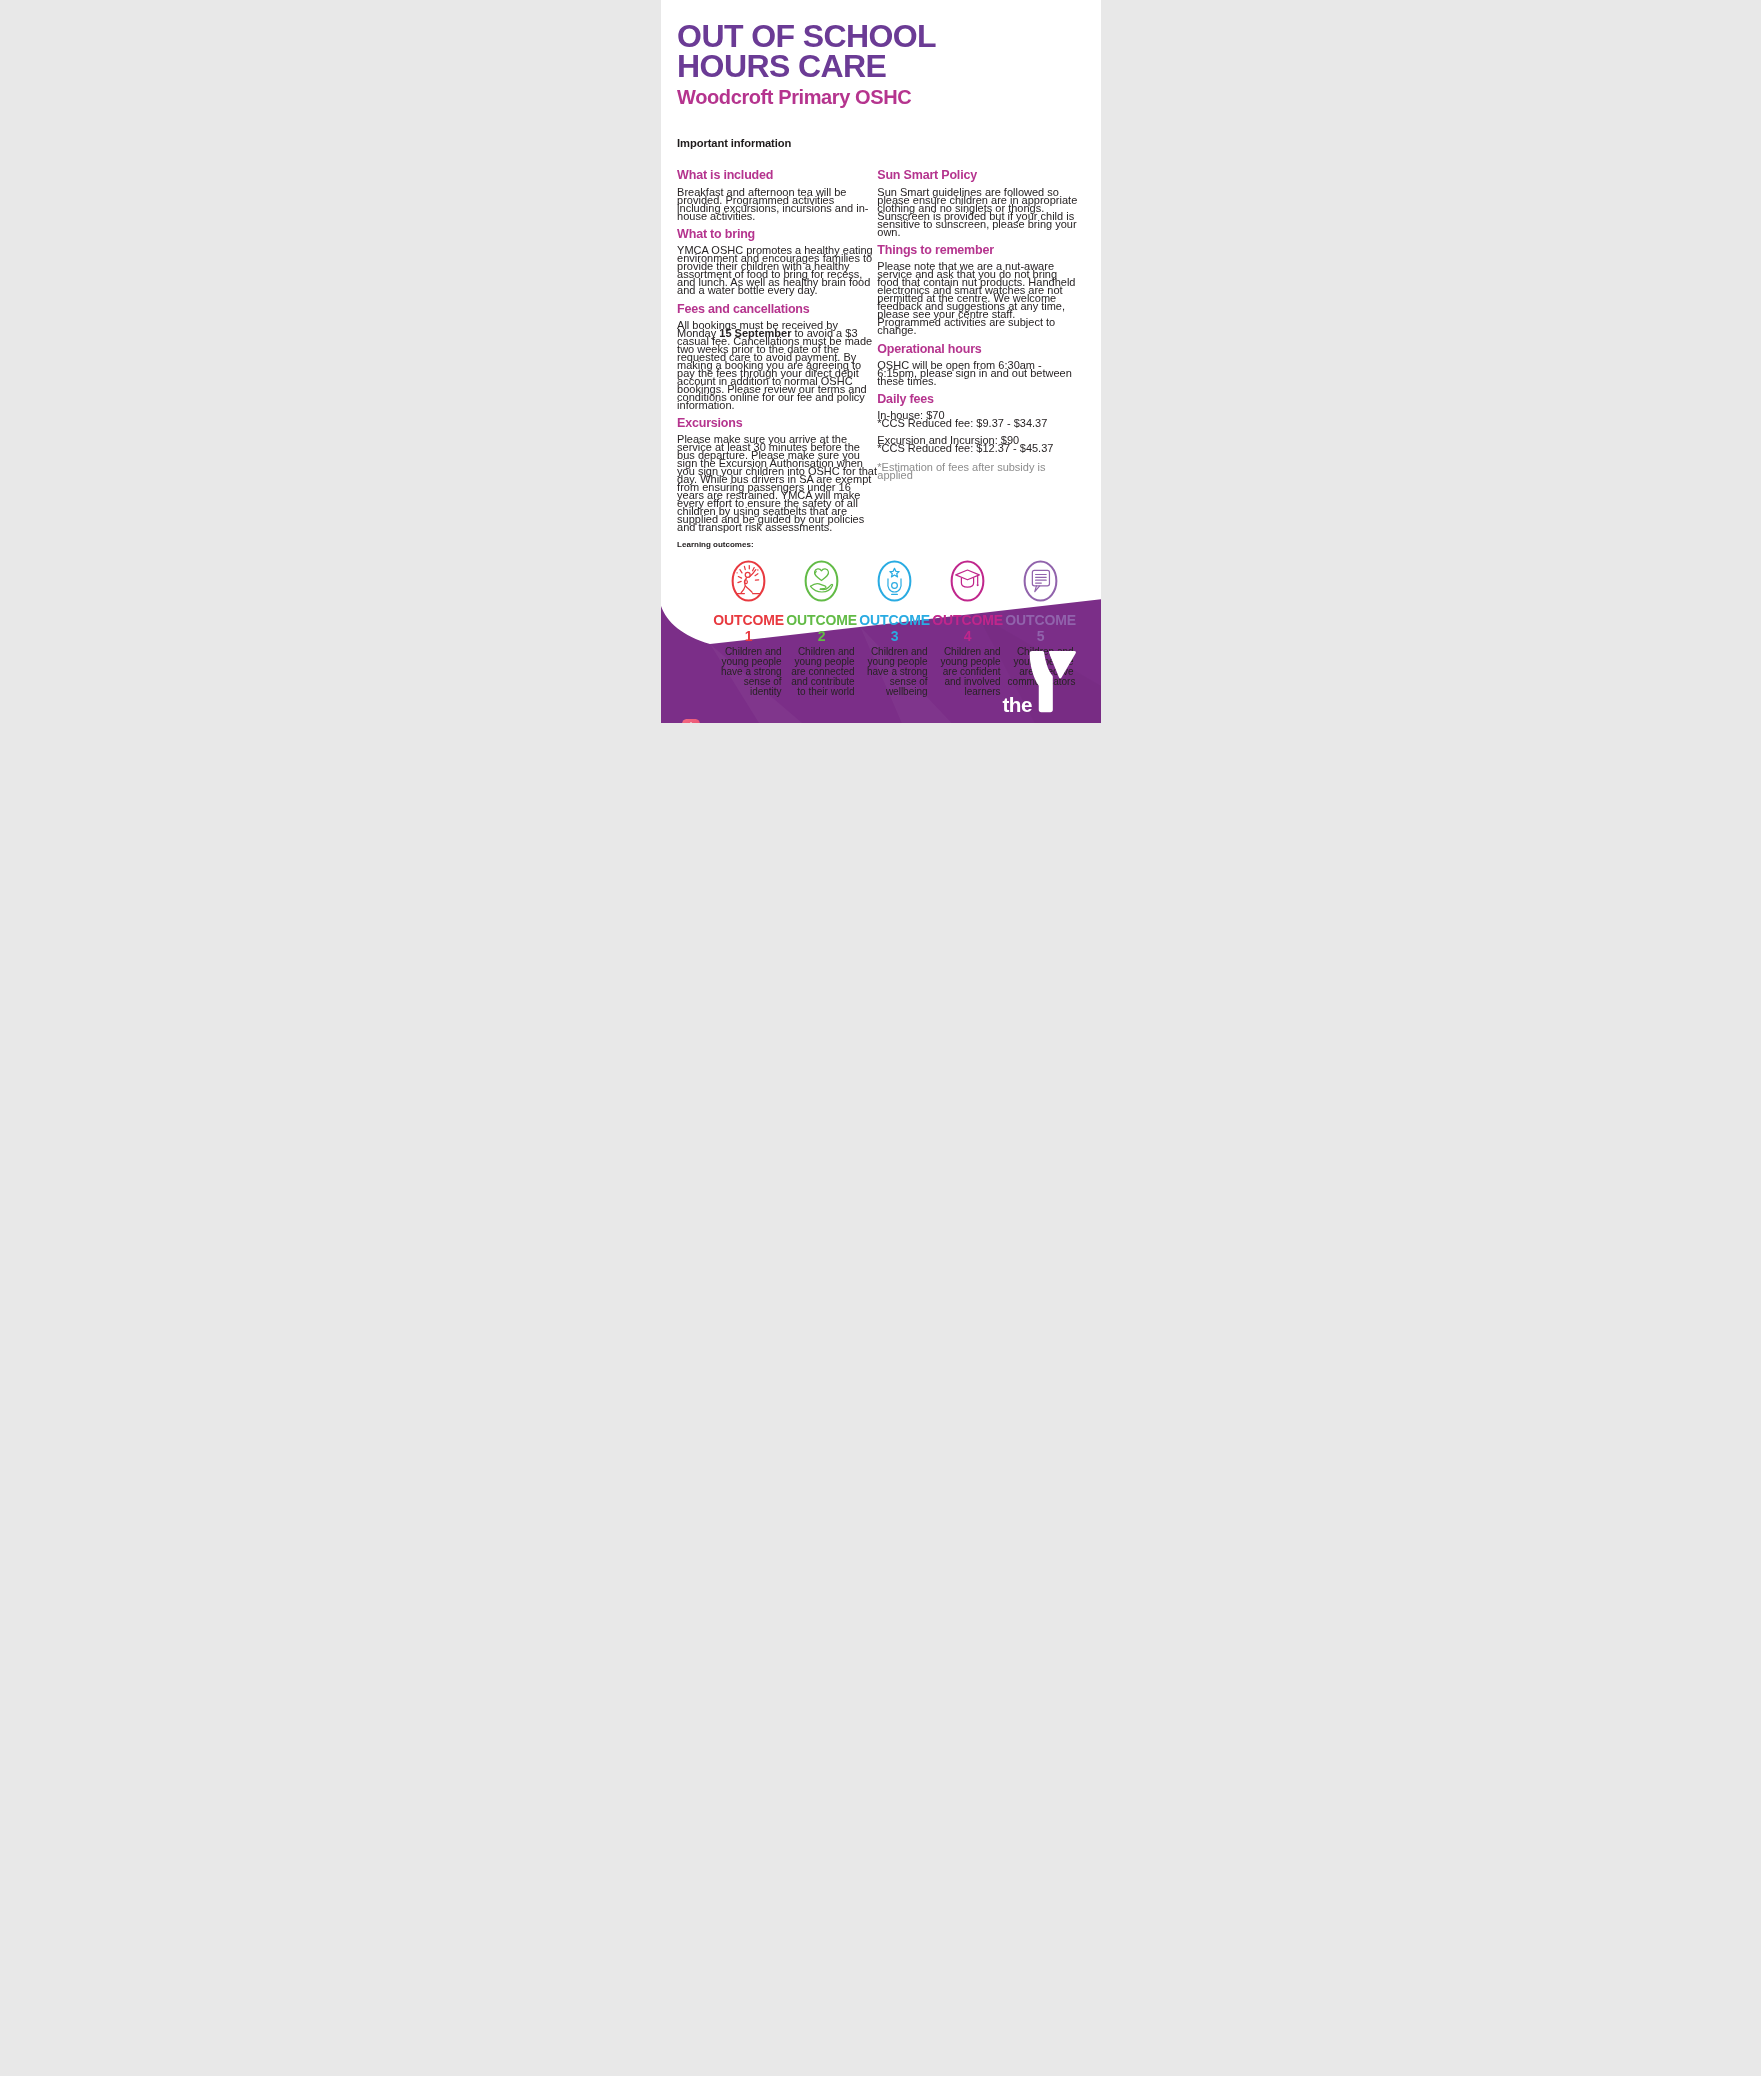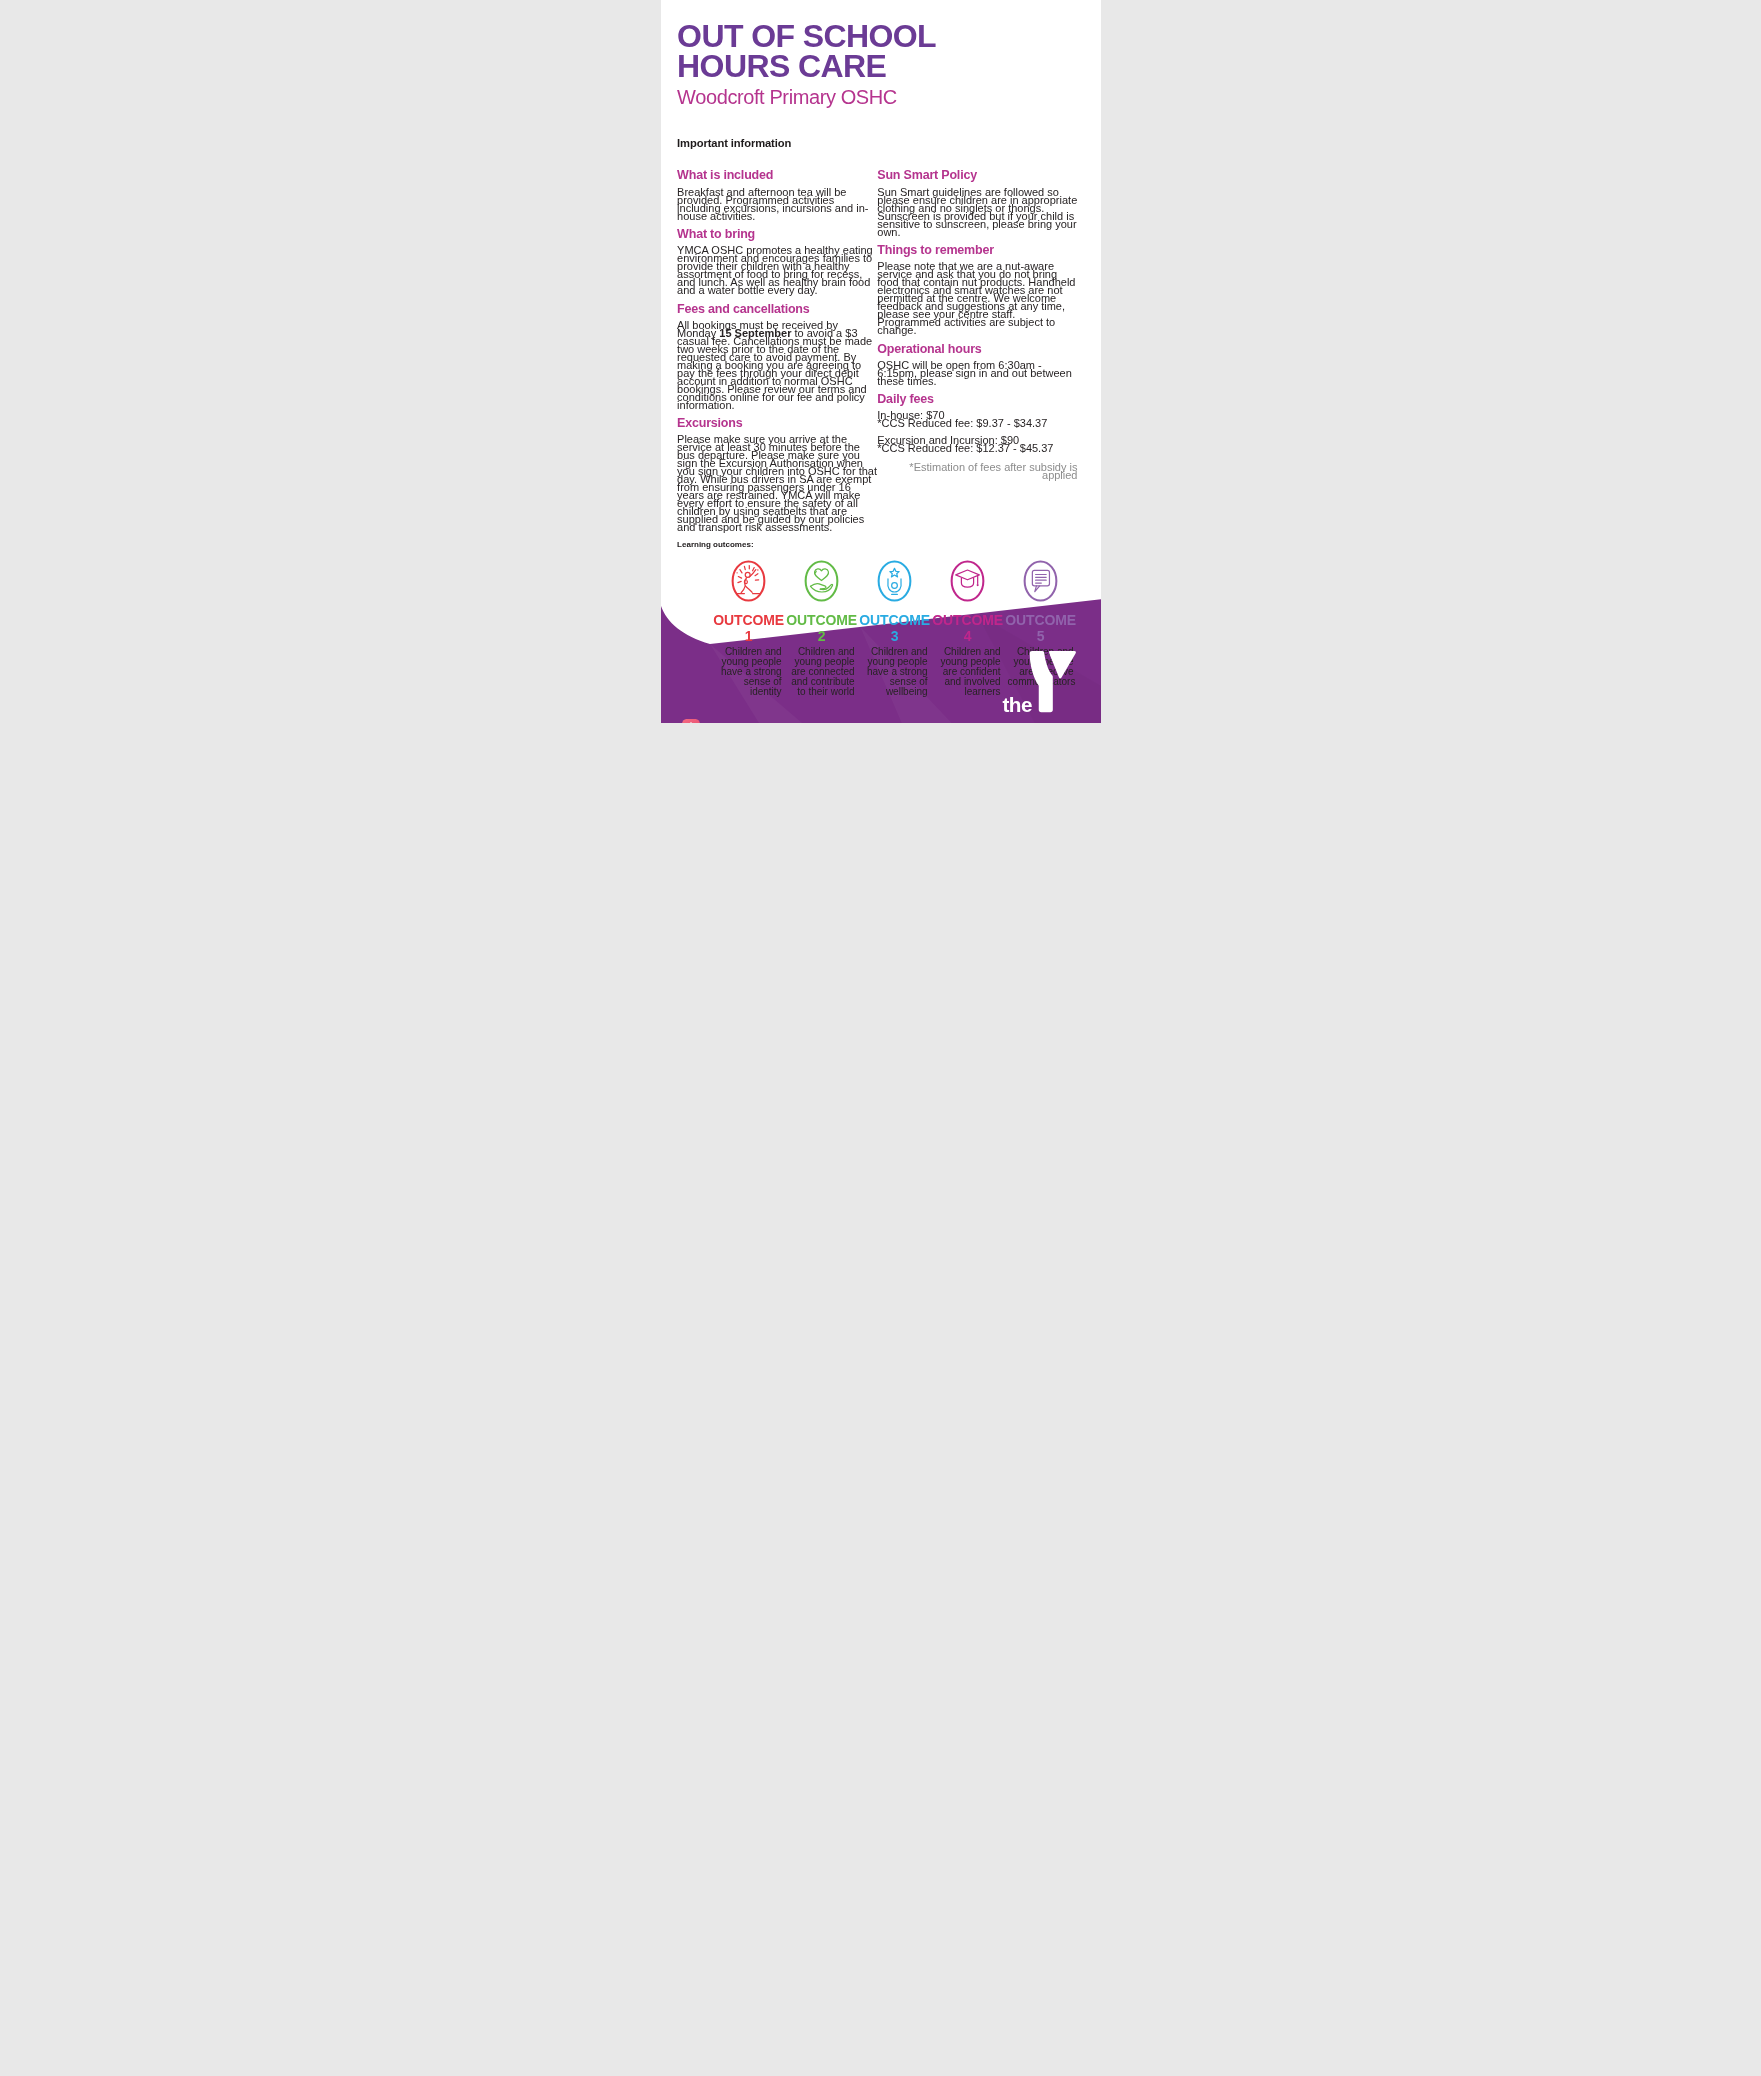--- a/index.html
+++ b/index.html
@@ -11,38 +11,38 @@
     overflow:hidden;
     font-family:"Liberation Sans", sans-serif;
     color:#272324;
   }
   .content{position:relative;z-index:2;padding:21px 23px 0 16.6px;}
   .title{
     font-size:32px;line-height:30px;font-weight:800;letter-spacing:-0.6px;
     color:#6B3B95;margin:0;
   }
   .subtitle{
-    font-size:20px;line-height:21.6px;font-weight:400;letter-spacing:-0.4px;
+    font-size:20px;line-height:21.6px;font-weight:700;letter-spacing:-0.4px;
     color:#B5348E;margin:5.8px 0 0 0;
   }
   .important{
     font-size:11.2px;font-weight:800;color:#1E1A1B;margin:29px 0 0 0;letter-spacing:-0.1px;
   }
   .cols{display:flex;margin-top:20px;}
   .col{flex:1;min-width:0;}
   .col h3{
     font-size:12.5px;line-height:13.3px;font-weight:600;letter-spacing:-0.2px;
     color:#B5348E;margin:8.3px 0 5px 0;
   }
   .col .sec:first-child h3{margin-top:0;}
   .col p{font-size:11px;line-height:8px;margin:0 0 1.7px 0;color:#272324;}
   .col p b{font-weight:700;}
   .fee-line{margin:0 !important;}
   .fee-gap{height:8.3px;}
-  .fee-note{color:#8C8C8C !important;margin-top:10.8px !important;text-align:right;}
+  .fee-note{color:#8C8C8C !important;margin-top:10.8px !important;}
   .lo-label{font-size:8px;font-weight:800;color:#1E1A1B;margin:6.6px 0 0 0;}
   .outcomes{display:flex;margin:10.8px 0 0 35px;}
   .outcome{width:73px;text-align:center;}
   .outcome .ring{width:35px;height:42px;display:block;margin:0 auto;}
   .outcome .oc-name{font-size:14px;font-weight:700;margin-top:10.8px;letter-spacing:-0.1px;}
   .outcome .oc-text{font-size:10px;line-height:10px;margin:2.5px auto 0 auto;max-width:66px;color:#272324;text-align:right;}
   .oc1 .oc-name{color:#E8393F;} .oc2 .oc-name{color:#62BB46;}
   .oc3 .oc-name{color:#29ABE2;} .oc4 .oc-name{color:#C0268C;}
   .oc5 .oc-name{color:#9163AC;}
   .booking{display:flex;align-items:flex-start;gap:7.5px;margin:22.4px 0 0 5px;flex-direction:column;}

